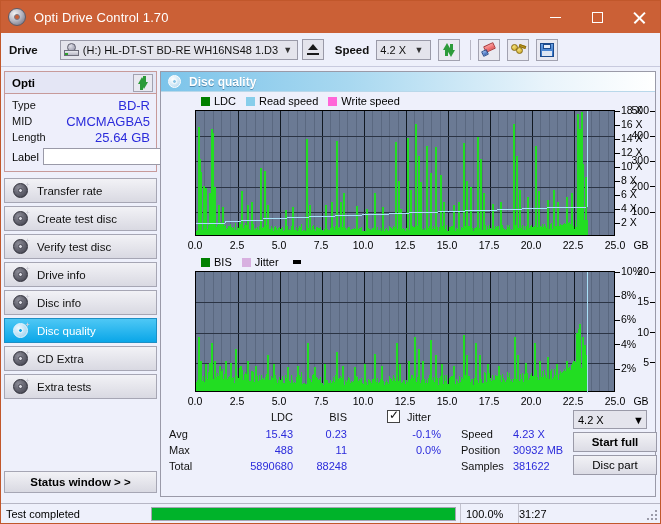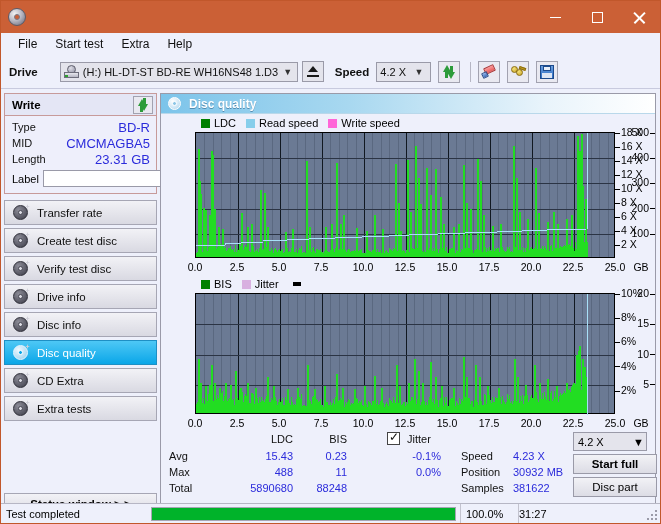--- a/index.html
+++ b/index.html
@@ -451,39 +451,34 @@
 </head>
 <body>
 
 <div class="window">
 
   <div class="titlebar">
     <div class="title-icon">
       <div class="disc-outer"></div>
         <div class="disc-hole"></div>
     </div>
+    <div class="title-text">Opti Drive Control 1.70</div>
     <div class="win-btns">
       <div class="win-btn">
           <div class="min-glyph"></div>
         </div>
       <div class="win-btn">
           <div class="max-glyph"></div>
         </div>
       <div class="win-btn">
           <div class="close-glyph"></div>
         </div>
     </div>
   </div>
 
-  <div class="menubar">
-    <div class="menu-item">File</div>
-    <div class="menu-item">Start test</div>
-    <div class="menu-item">Extra</div>
-    <div class="menu-item">Help</div>
-  </div>
 
   <div class="drivebar">
     <span class="lbl-bold">Drive</span>
     <div class="combo drive-combo">
       <div class="drive-ico">
         <div class="disc2"></div>
           <div class="body"></div>
           <div class="led"></div>
       </div>
       <span class="cv">(H:)  HL-DT-ST BD-RE  WH16NS48 1.D3</span>
@@ -530,42 +525,42 @@
         </div>
     </div>
   </div>
 
   <div class="body-row">
 
     <div class="sidebar">
 
       <div class="disc-panel">
         <div class="disc-head">
-          <span class="t">Write</span>
+          <span class="t">Opti</span>
           <div class="btn">
             <div class="refresh-glyph" style="width:12px;height:12px">
                 <div class="a1"></div>
                 <div class="b1"></div>
                 <div class="b2"></div>
                 <div class="a2"></div>
               </div>
           </div>
         </div>
         <div class="disc-rows">
           <div class="disc-row">
             <span class="k">Type</span>
             <span class="v">BD-R</span>
           </div>
           <div class="disc-row">
             <span class="k">MID</span>
             <span class="v">CMCMAGBA5</span>
           </div>
           <div class="disc-row">
             <span class="k">Length</span>
-            <span class="v">23.31 GB</span>
+            <span class="v">25.64 GB</span>
           </div>
           <div class="label-row">
             <span class="k">Label</span>
             <input class="label-input" type="text" value="" style="">
             <div class="label-btn">
               <div class="cdicon"></div>
             </div>
           </div>
         </div>
       </div>

